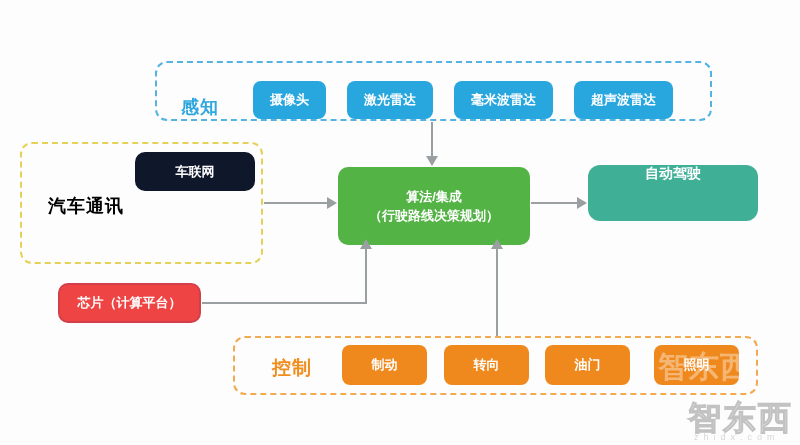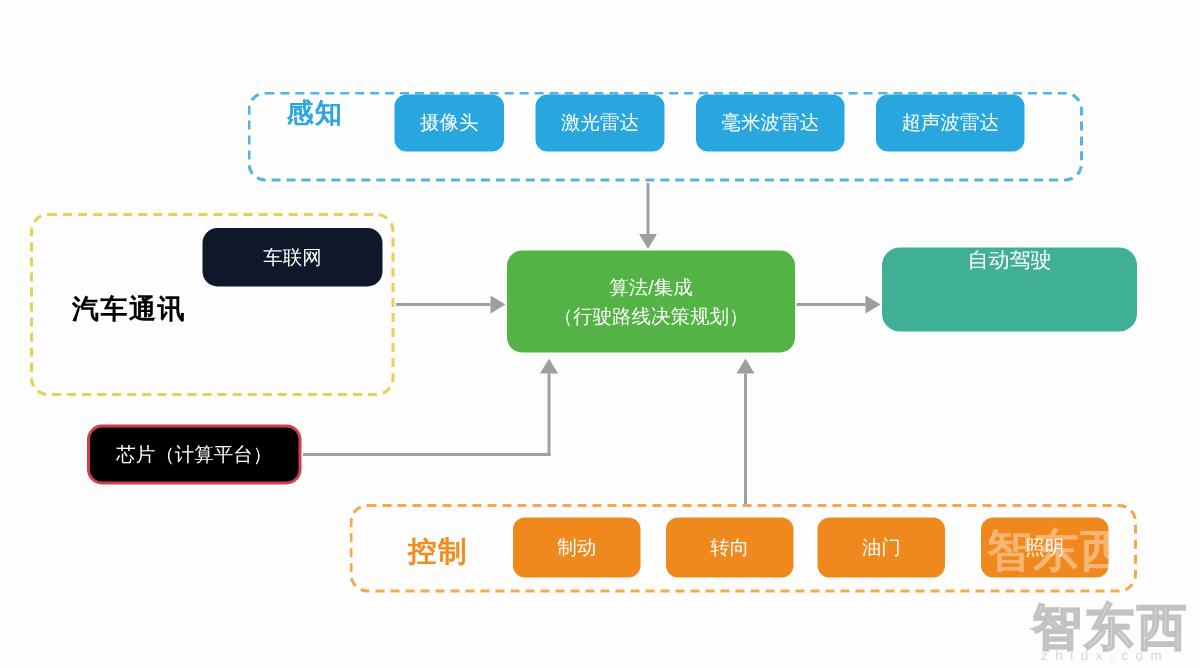--- a/index.html
+++ b/index.html
@@ -2,41 +2,41 @@
 <html><head>
 <meta charset="utf-8">
 <style>
   html,body{margin:0;padding:0;background:#ffffff;}
   *{box-sizing:border-box;}
   .stage{
     position:relative;width:800px;height:445px;background:#fdfdfd;overflow:hidden;
     font-family:"Liberation Sans","DejaVu Sans",sans-serif;
   }
   .group{position:absolute;border-radius:12px;}
-  .group.perception{left:165px;top:61px;width:557px;height:60px;border:2px dashed #55b2e1;
-    display:flex;align-items:flex-start;padding-left:24px;}
+  .group.perception{left:155px;top:61px;width:557px;height:60px;border:2px dashed #55b2e1;
+    display:flex;align-items:flex-end;padding-left:24px;}
   .group.comms{left:20px;top:142px;width:243px;height:122px;border:2px dashed #e6d158;}
   .group.control{left:233px;top:336px;width:525px;height:59px;border:2px dashed #f2a94f;}
   .group-label{font-weight:bold;letter-spacing:1px;}
   .perception .group-label{color:#2ea7de;font-size:18px;margin-right:34px;}
   .comms .group-label{position:absolute;left:26px;top:50px;color:#000000;font-size:18px;}
   .control .group-label{position:absolute;left:25px;top:17px;color:#f08d1d;font-size:19px;margin-left:12px;}
-  .node{color:#ffffff;font-weight:normal;text-align:center;}
+  .node{color:#ffffff;font-weight:bold;text-align:center;}
   .node.blue{background:#28a6de;border-radius:8px;height:38px;line-height:38px;
     font-size:13px;padding:0 17px;margin-right:21px;}
   .node.yellow{position:absolute;background:#0f172a;border-radius:10px;height:39px;line-height:39px;
     font-size:13px;width:120px;left:113px;}
   .node.orange{position:absolute;background:#f0891d;border-radius:8px;height:40px;line-height:40px;
     font-size:13px;width:85px;top:7px;}
-  .node.green{position:absolute;left:338px;top:167px;width:192px;height:68px;background:#53b345;
+  .node.green{position:absolute;left:338px;top:167px;width:192px;height:78px;background:#53b345;
     border-radius:10px;display:flex;flex-direction:column;align-items:center;justify-content:center;
     font-size:13px;line-height:1.5;}
   .node.teal{position:absolute;left:588px;top:165px;width:170px;height:56px;background:#3fb096;
     border-radius:12px;display:flex;justify-content:center;font-size:14px;}
-  .node.red{position:absolute;left:58px;top:283px;width:143px;height:40px;background:#000000;
+  .node.red{position:absolute;left:58px;top:283px;width:143px;height:40px;background:#ef4444;
     border:2px solid #d23f4b;border-radius:10px;line-height:36px;font-size:13px;}
   .yellow.y1{top:8px;}
   .yellow.y2{top:69px;}
   .orange.o1{left:107px;}
   .orange.o2{left:209px;}
   .orange.o3{left:310px;}
   .orange.o4{left:419px;}
   .line{position:absolute;background:#9aa0a2;}
   .arrowhead{position:absolute;width:0;height:0;}
   .ah-down{border-left:6px solid transparent;border-right:6px solid transparent;border-top:10px solid #9aa0a2;}

